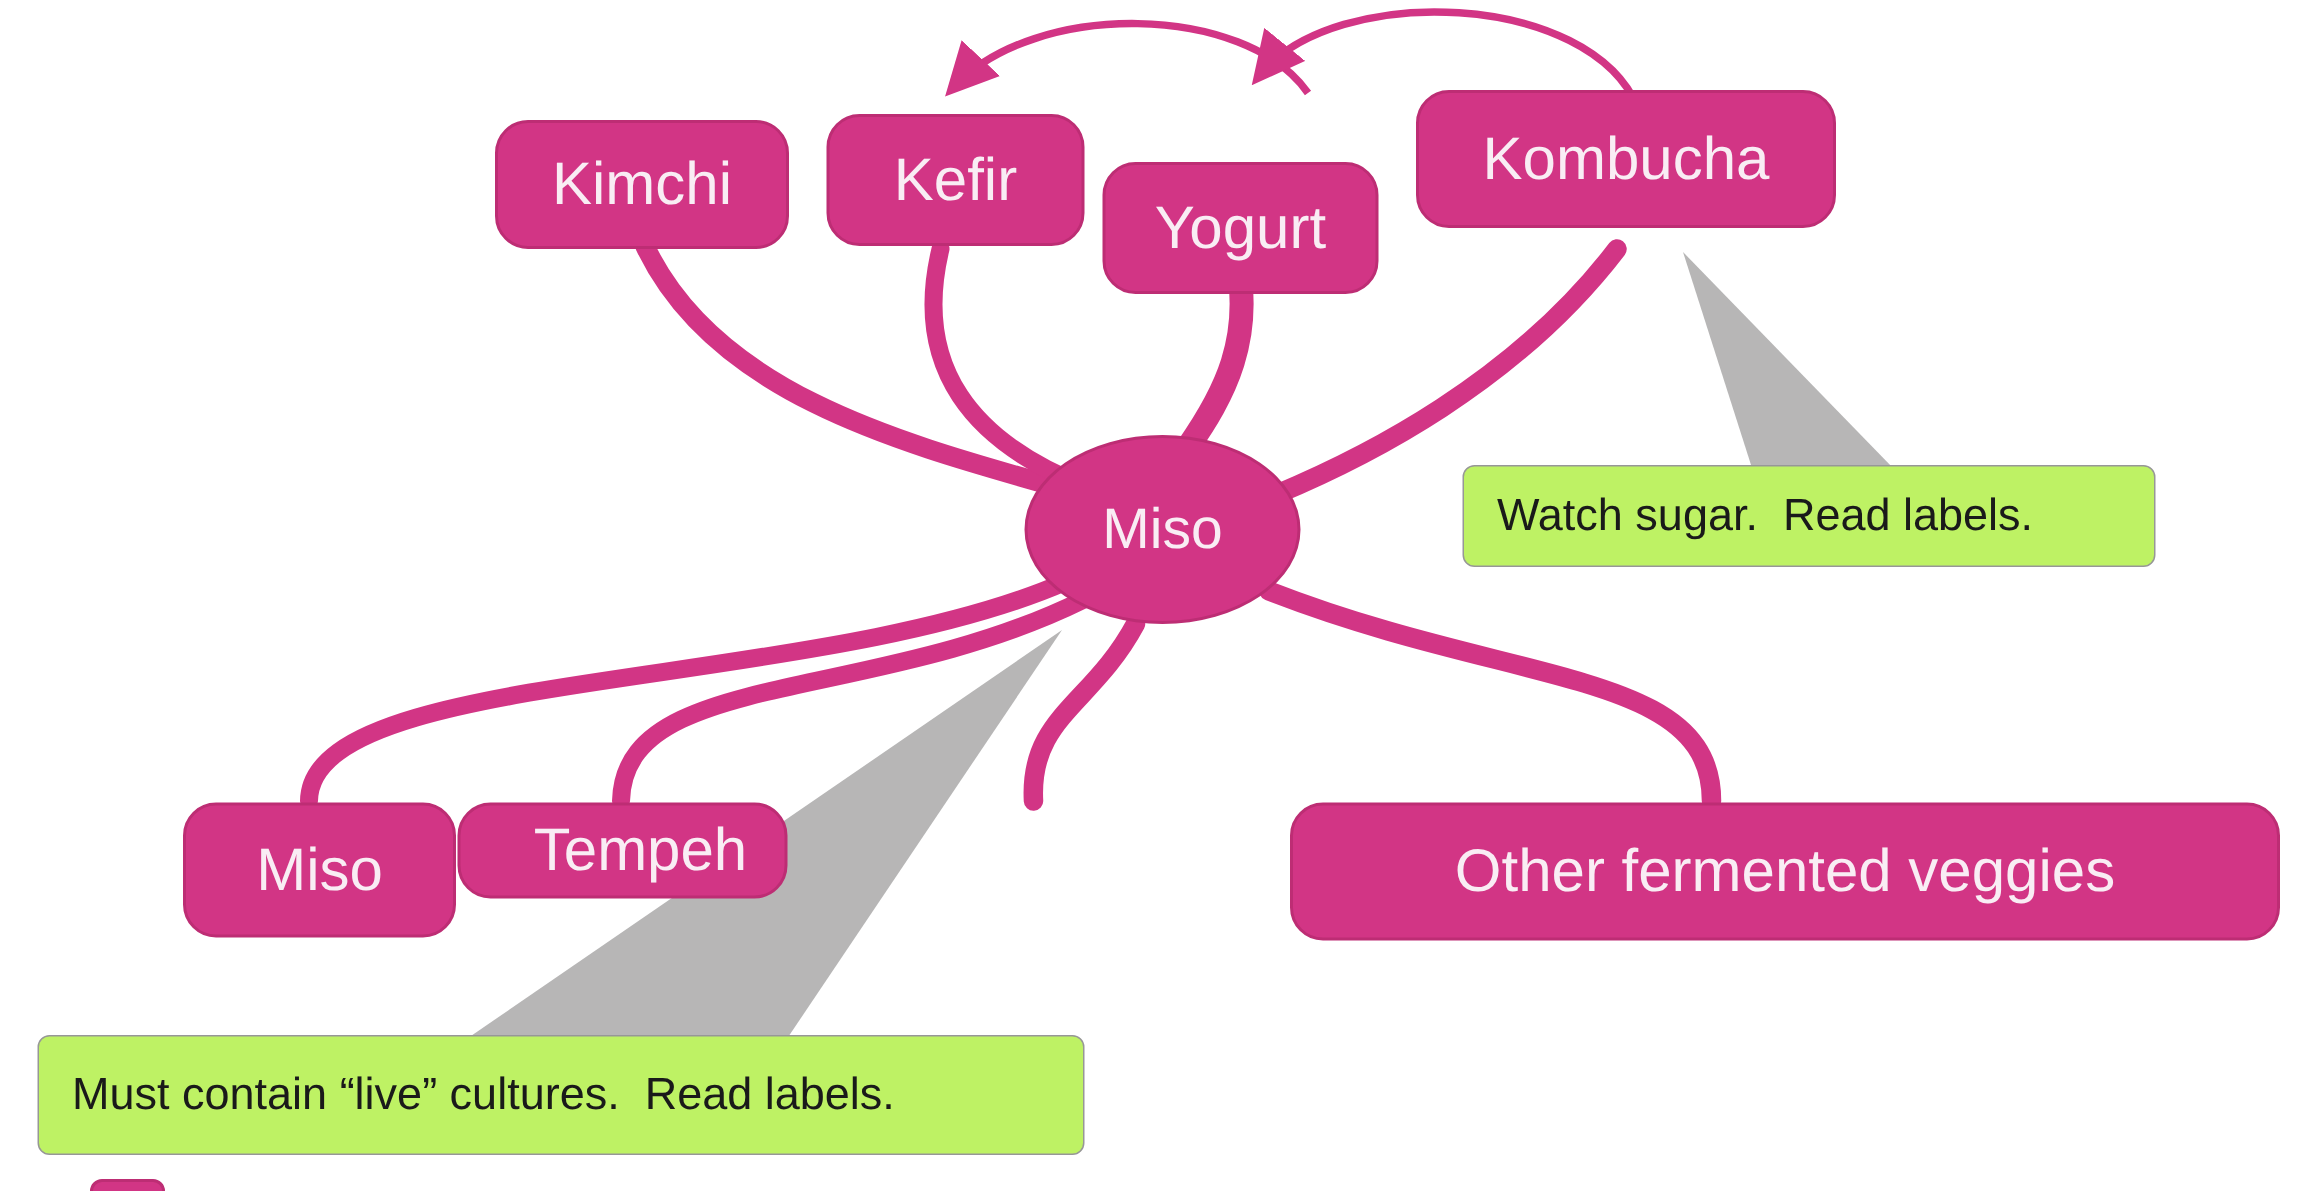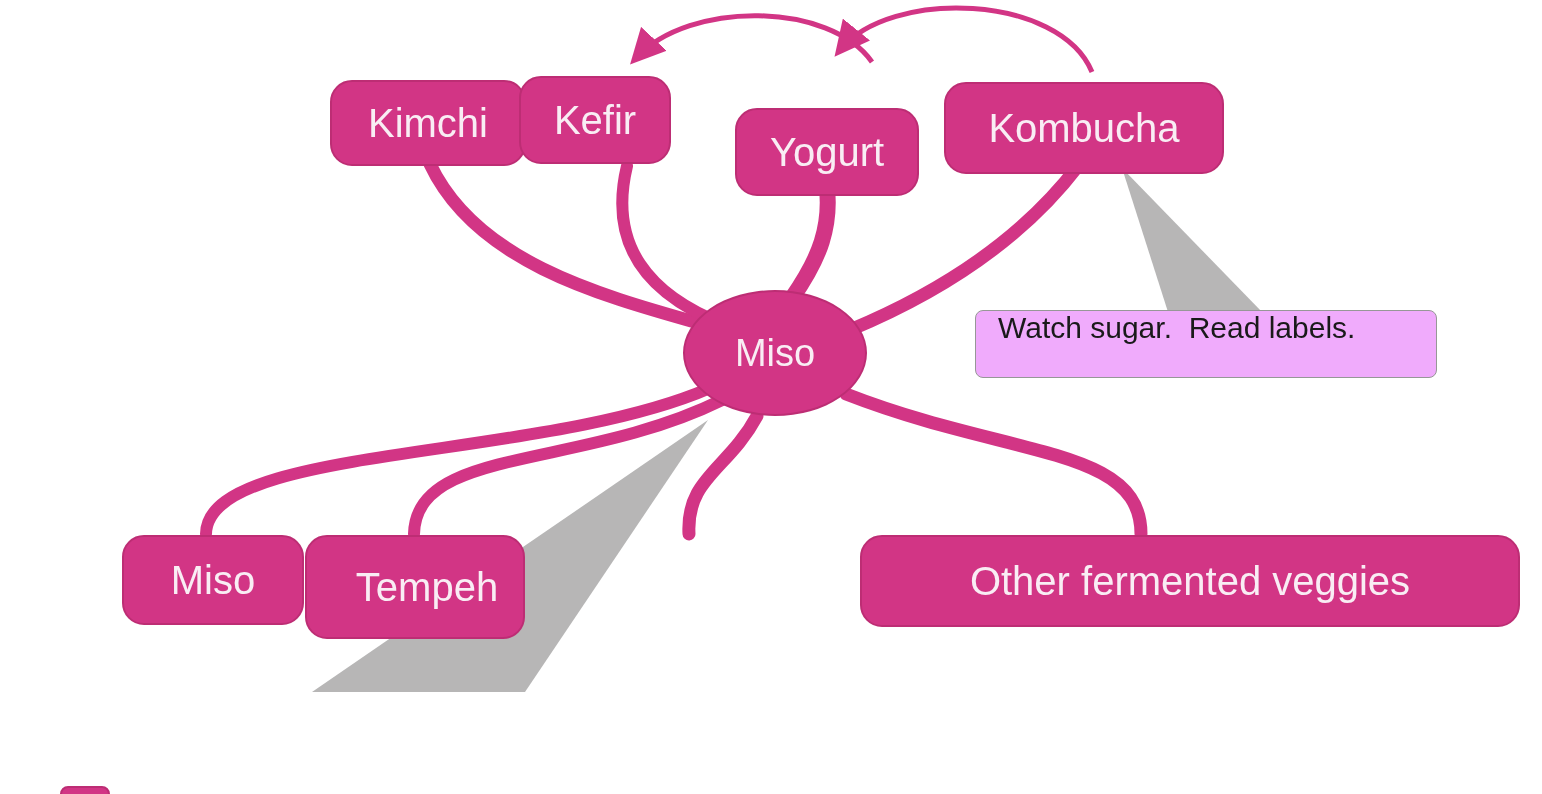--- a/index.html
+++ b/index.html
@@ -45,26 +45,26 @@
     border-radius: 50%;
     color: #f9edf4;
     display: flex;
     align-items: center;
     justify-content: center;
     font-size: 38px;
   }
   .callout {
     position: absolute;
     box-sizing: border-box;
-    background: #f0abfc;
+    background: #bef264;
     border: 1px solid #979797;
     border-radius: 8px;
     color: #1a1a1a;
     display: flex;
-    align-items: flex-start;
+    align-items: center;
     padding: 0 22px;
     font-size: 30px;
   }
   .callout .callout-text { white-space: pre; }
   .node-fragment {
     position: absolute;
     background: #d23585;
     border: 2px solid #bd2d74;
     border-radius: 8px 8px 0 0;
   }
@@ -93,43 +93,46 @@
     <path d="M 872 62 C 830 2, 690 0, 636 58" stroke="#d23585" stroke-width="5" fill="none" marker-end="url(#arrow)"></path>
     <path d="M 1092 72 C 1060 -6, 890 -12, 840 50" stroke="#d23585" stroke-width="5" fill="none" marker-end="url(#arrow)"></path>
 
     <polygon points="1122,168 1168,312 1262,312" fill="#b7b6b6"></polygon>
     <polygon points="708,420 312,692 525,692" fill="#b7b6b6"></polygon>
   </svg>
 
   <div class="node" style="left:330px; top:80px; width:196px; height:86px;">
     <span class="label">Kimchi</span>
   </div>
-  <div class="node" style="left:519px; top:76px; width:152px; height:88px;">
+  <div class="node" style="left:551px; top:76px; width:172px; height:88px;">
     <span class="label">Kefir</span>
   </div>
   <div class="node" style="left:735px; top:76px; width:184px; height:88px;margin-top:32px;">
     <span class="label">Yogurt</span>
   </div>
-  <div class="node" style="left:944px; top:82px; width:280px; height:92px;">
+  <div class="node" style="left:944px; top:60px; width:280px; height:92px;">
     <span class="label">Kombucha</span>
   </div>
 
   <div class="center-node" style="left:683px; top:290px; width:184px; height:126px;">
     <span class="label">Miso</span>
   </div>
 
   <div class="node" style="left:122px; top:535px; width:182px; height:90px;">
     <span class="label">Miso</span>
   </div>
-  <div class="node" style="left:305px; top:535px; width:220px; height:104px;padding-left:24px;">
+  <div class="node" style="left:305px; top:535px; width:220px; height:64px;padding-left:24px;">
     <span class="label">Tempeh</span>
   </div>
   <div class="node" style="left:860px; top:535px; width:660px; height:92px;">
     <span class="label">Other fermented veggies</span>
   </div>
 
   <div class="callout" style="left:975px; top:310px; width:462px; height:68px;">
     <span class="callout-text">Watch sugar.  Read labels.</span>
   </div>
+  <div class="callout" style="left:25px; top:690px; width:698px; height:80px;">
+    <span class="callout-text">Must contain “live” cultures.  Read labels.</span>
+  </div>
 
   <div class="node-fragment" style="left:60px; top:786px; width:46px; height:10px;"></div>
 
 </div>
 
 </body></html>

